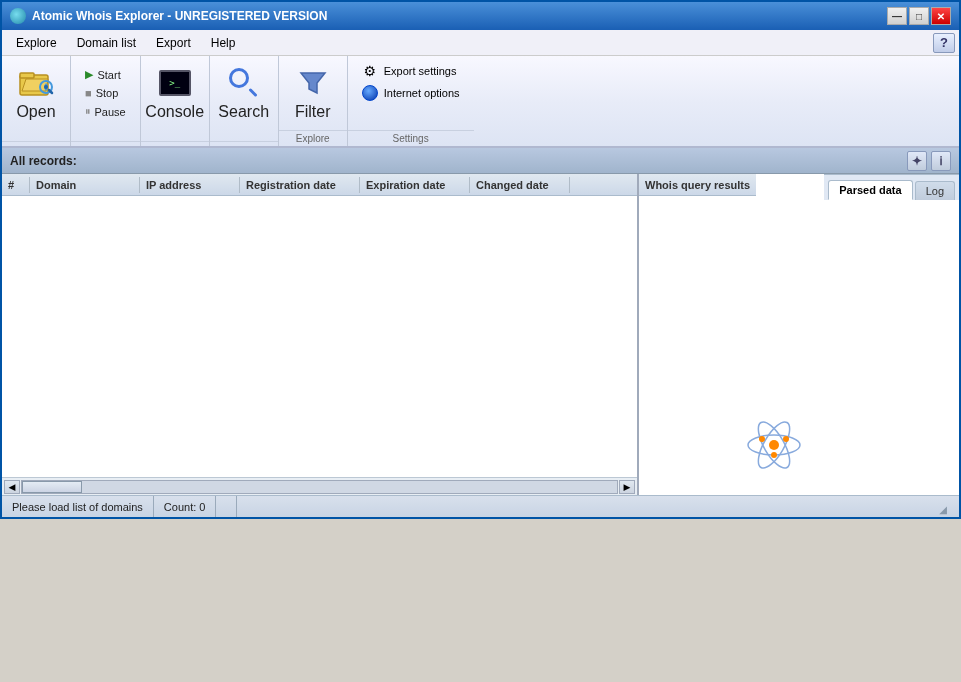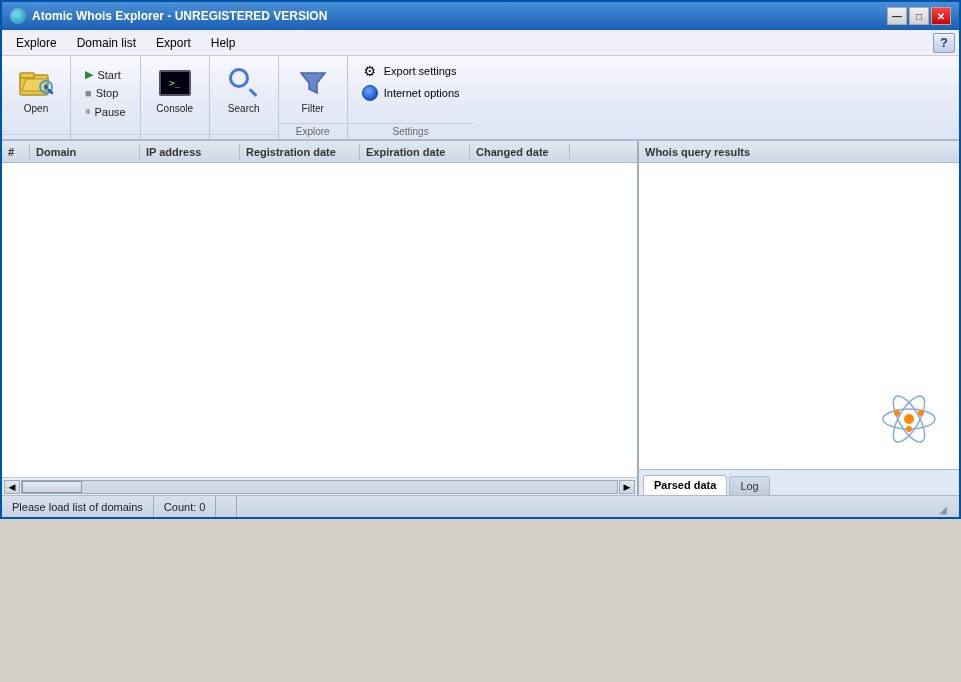--- a/index.html
+++ b/index.html
@@ -149,21 +149,21 @@
     .tool-btn-icon {
       width: 36px;
       height: 36px;
       display: flex;
       align-items: center;
       justify-content: center;
       font-size: 22px;
     }
 
     .tool-btn-label {
-      font-size: 10px;
+      font-size: 16px;
       color: #222;
       text-align: center;
     }
 
     .tool-btn-small {
       display: flex;
       align-items: center;
       gap: 4px;
       padding: 2px 4px;
       cursor: pointer;
@@ -314,21 +314,21 @@
     .table-body {
       flex: 1;
       overflow: auto;
       background: white;
     }
 
     
     .right-pane {
       width: 320px;
       display: flex;
-      flex-direction: column;
+      flex-direction: row;
       background: white;
       overflow: hidden;
     }
 
     .whois-header {
       height: 22px;
       background: linear-gradient(to bottom, #e0e8f0, #ccd8e8);
       border-bottom: 1px solid #aabbcc;
       display: flex;
       align-items: center;
@@ -627,20 +627,27 @@
           <span>Internet options</span>
         </div>
       </div>
       <div class="toolbar-section-label">Settings</div>
     </div>
 
   </div>
 
   <div class="main-content">
 
+    <div class="all-records-bar">
+      <span class="all-records-label">All records:</span>
+      <div class="records-icons">
+        <div class="rec-icon-btn">✦</div>
+        <div class="rec-icon-btn">ℹ</div>
+      </div>
+    </div>
 
     <div class="content-pane">
 
       <div class="left-pane">
         <div class="table-header">
           <div class="th-cell th-num">#</div>
           <div class="th-cell th-domain">Domain</div>
           <div class="th-cell th-ip">IP address</div>
           <div class="th-cell th-reg">Registration date</div>
           <div class="th-cell th-exp">Expiration date</div>

